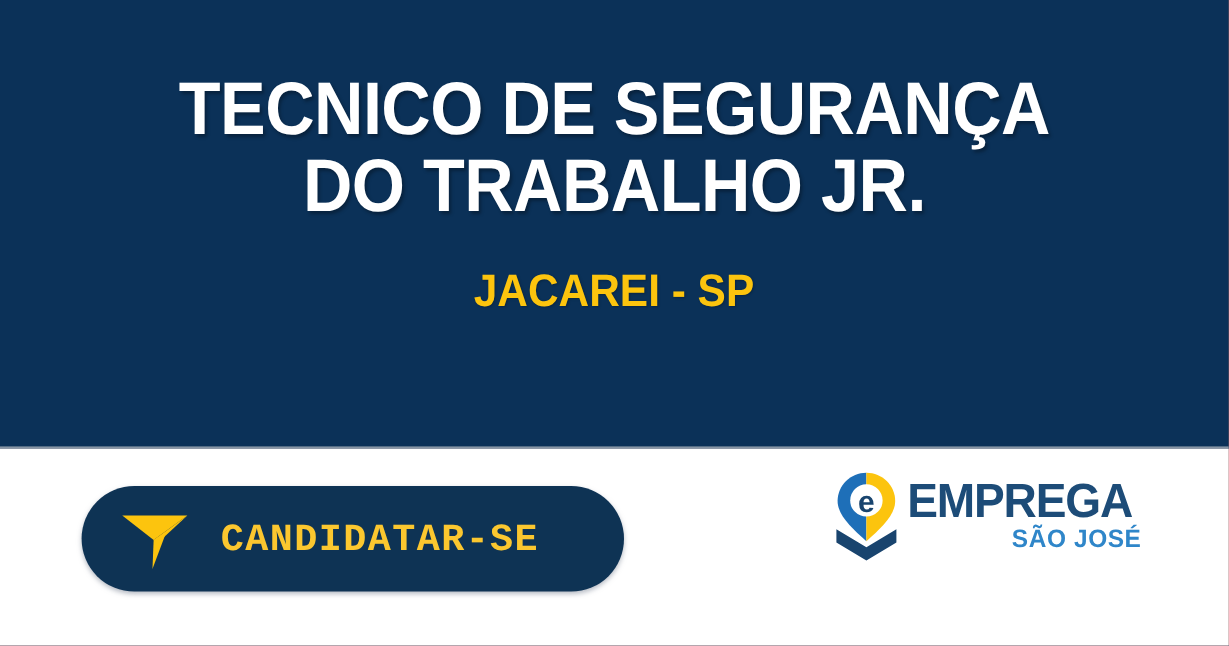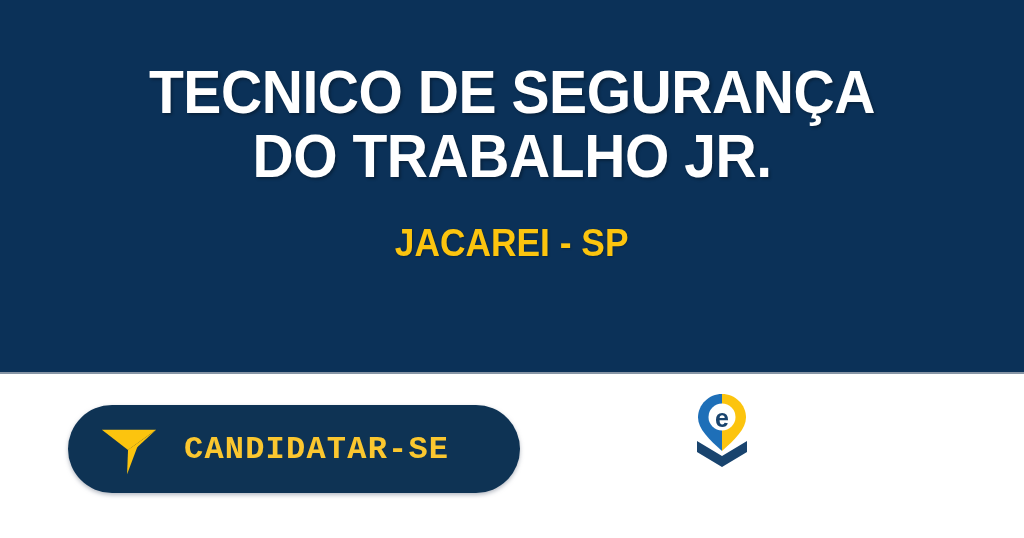--- a/index.html
+++ b/index.html
@@ -192,16 +192,20 @@
 
           <path d="M28 2 C41.2 2 52 12.6 52 25.6 C52 37 40.5 48 28 59 L28 2 Z" fill="#fcc40e"></path>
 
           <circle cx="28" cy="25" r="13.5" fill="#ffffff"></circle>
 
           <text x="28" y="34.5" text-anchor="middle" font-family="Liberation Sans, sans-serif" font-size="25" font-weight="bold" fill="#19446e">e</text>
 
           <path d="M3 49 L3 60 L28 75 L53 60 L53 49 L28 64 L3 49 Z" fill="#19446e"></path>
         </svg>
       </span>
+      <span class="brand-words">
+        <span class="brand-name">EMPREGA</span>
+        <span class="brand-sub">SÃO JOSÉ</span>
+      </span>
     </div>
 
   </div>
 </div>
 
 </body></html>

